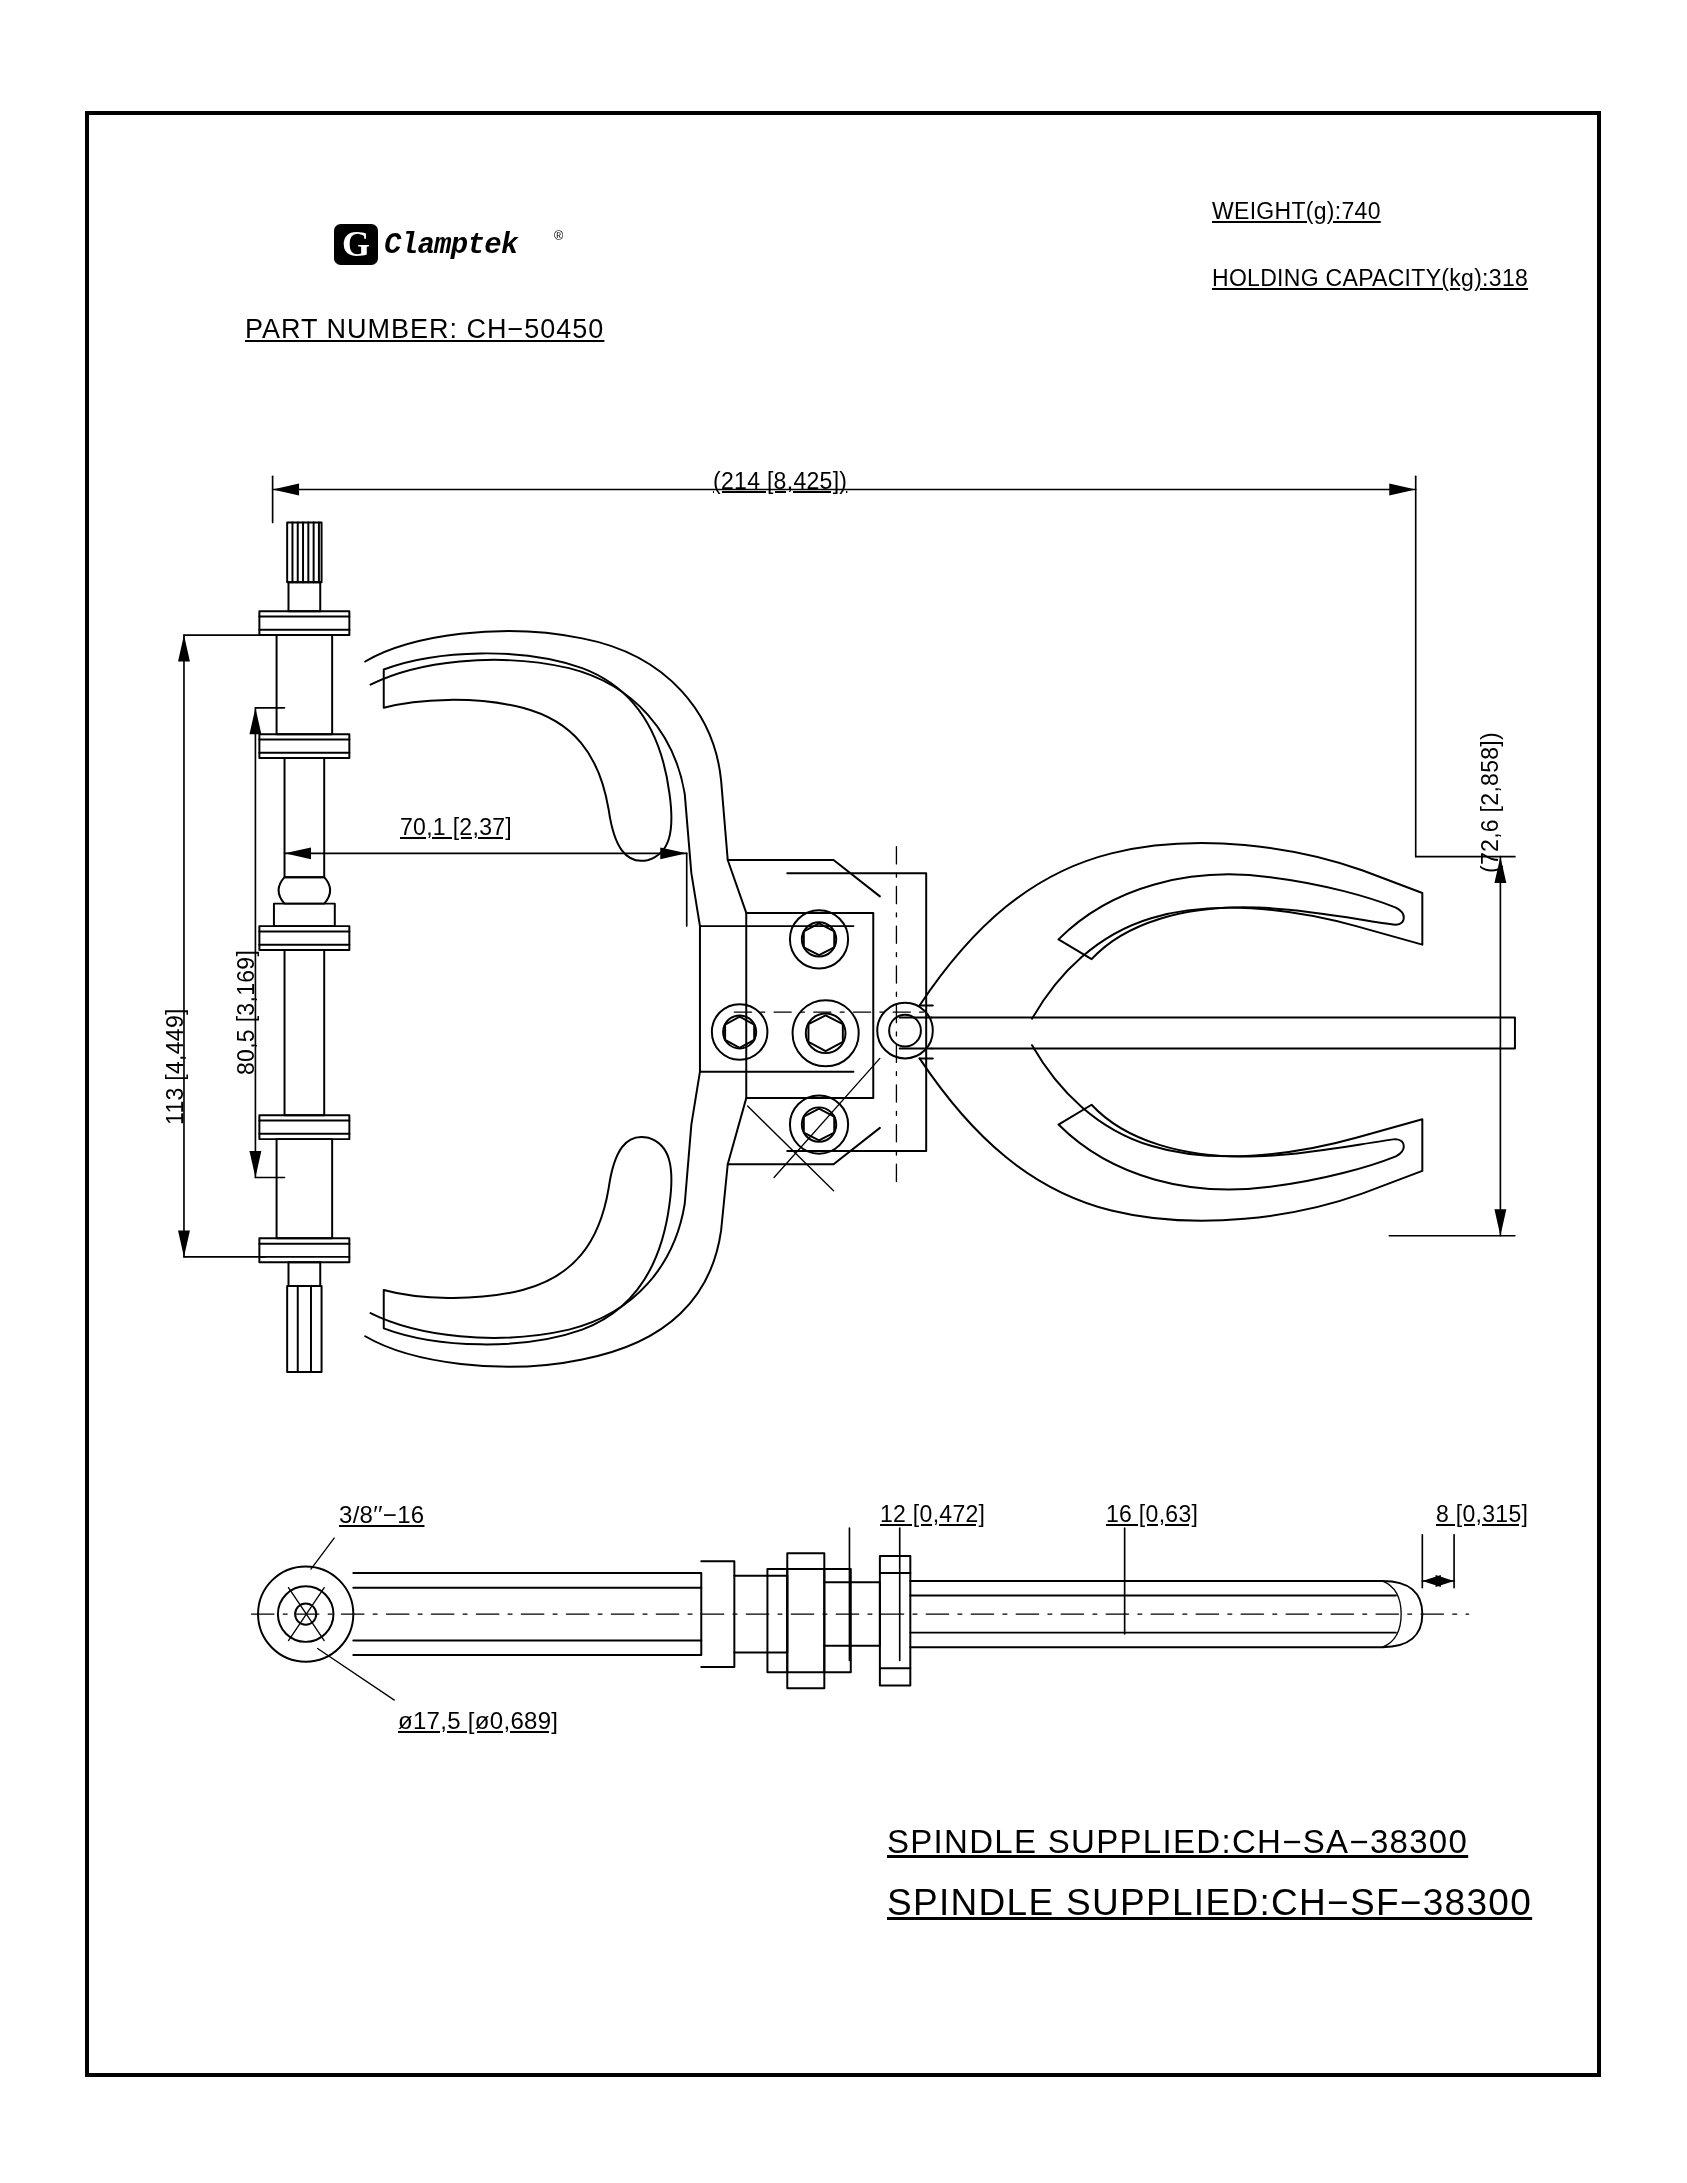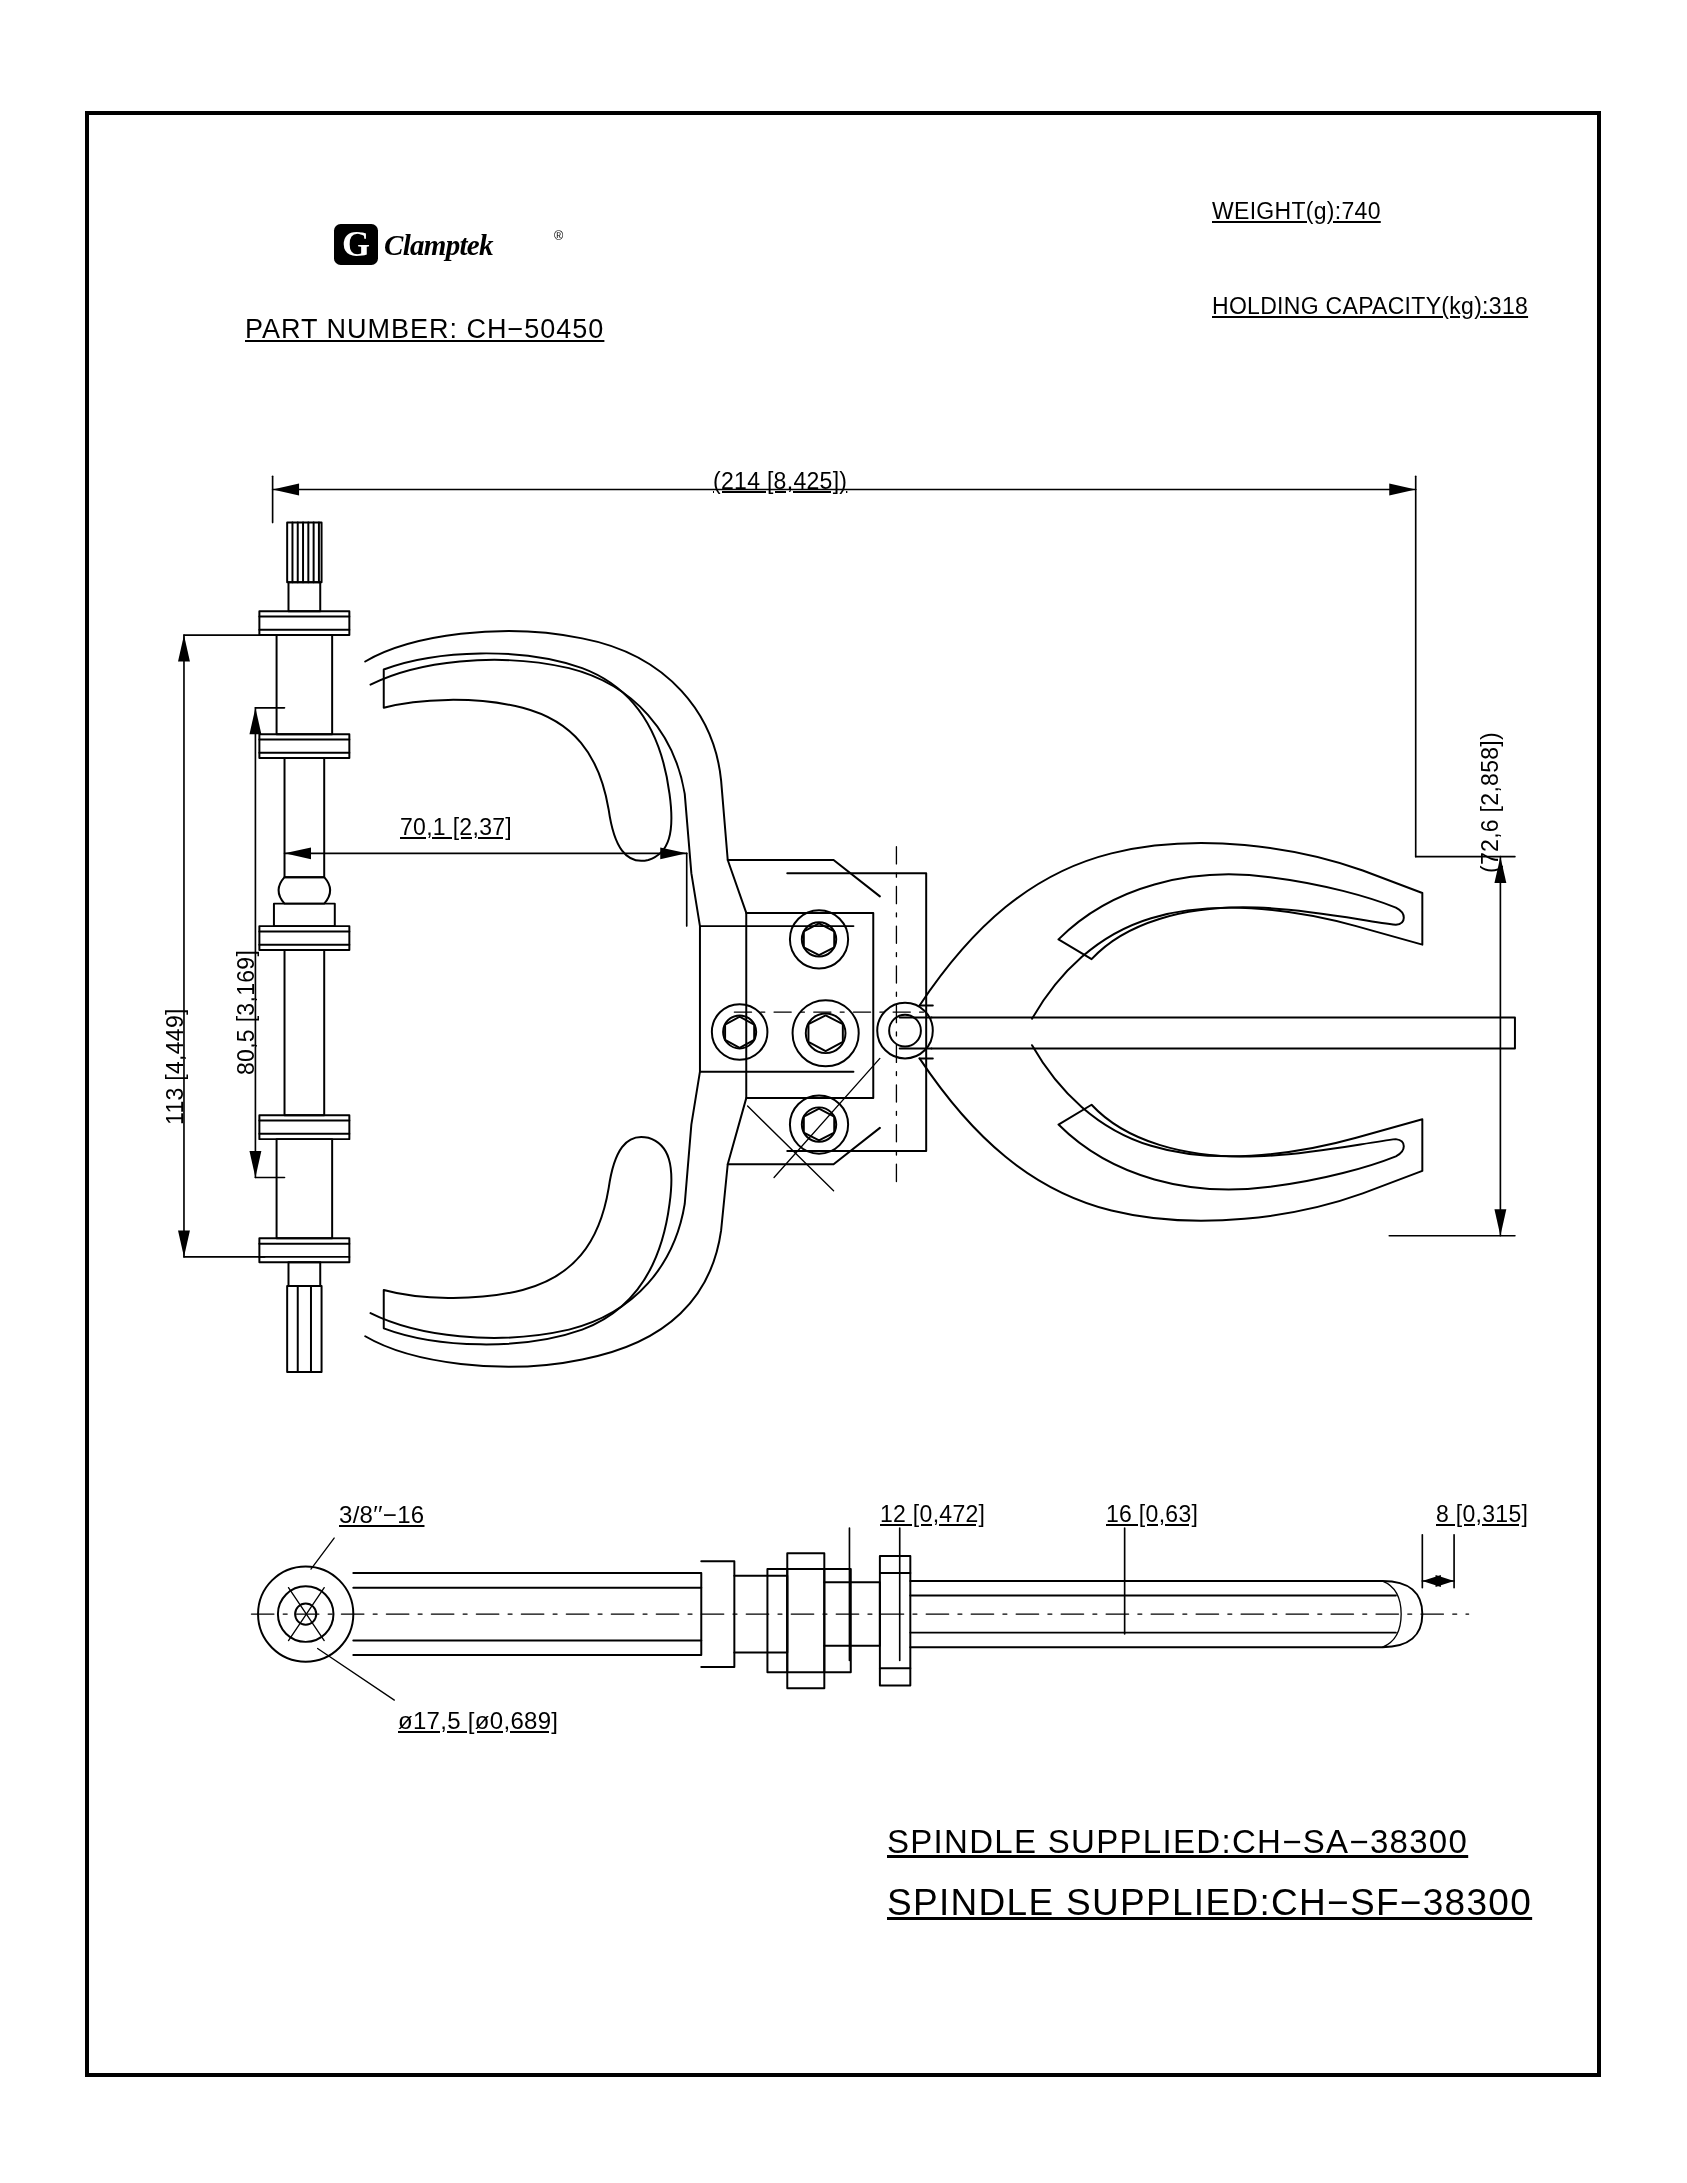--- a/index.html
+++ b/index.html
@@ -67,21 +67,21 @@
     font-family: "Liberation Serif", serif;
     font-weight: bold;
     font-size: 36px;
     line-height: 41px;
     text-align: center;
   }
   #logo-word {
     position: absolute;
     left: 50px;
     top: 5.3px;
-    font-family: Liberation Serif, serif;
+    font-family: Liberation Mono, monospace;
     font-style: italic;
     font-weight: bold;
     font-size: 29px;
     letter-spacing: -0.7px;
   }
   #logo-reg {
     position: absolute;
     left: 220px;
     top: 5.3px;
     font-family: "Liberation Sans", sans-serif;
@@ -95,21 +95,20 @@
   }
   #weight-text {
     left: 1212px;
     top: 198px;
     font-size: 23px;
   }
   #holding-text {
     left: 1212px;
     top: 265px;
     font-size: 23px;
-    margin-top: 28px;
   }
   
   .dim {
     font-size: 23px;
   }
   .vdim {
     font-size: 23px;
   }
   #dim-214 { left: 713px; top: 468px; }
   #dim-701 { left: 400px; top: 814px; }

